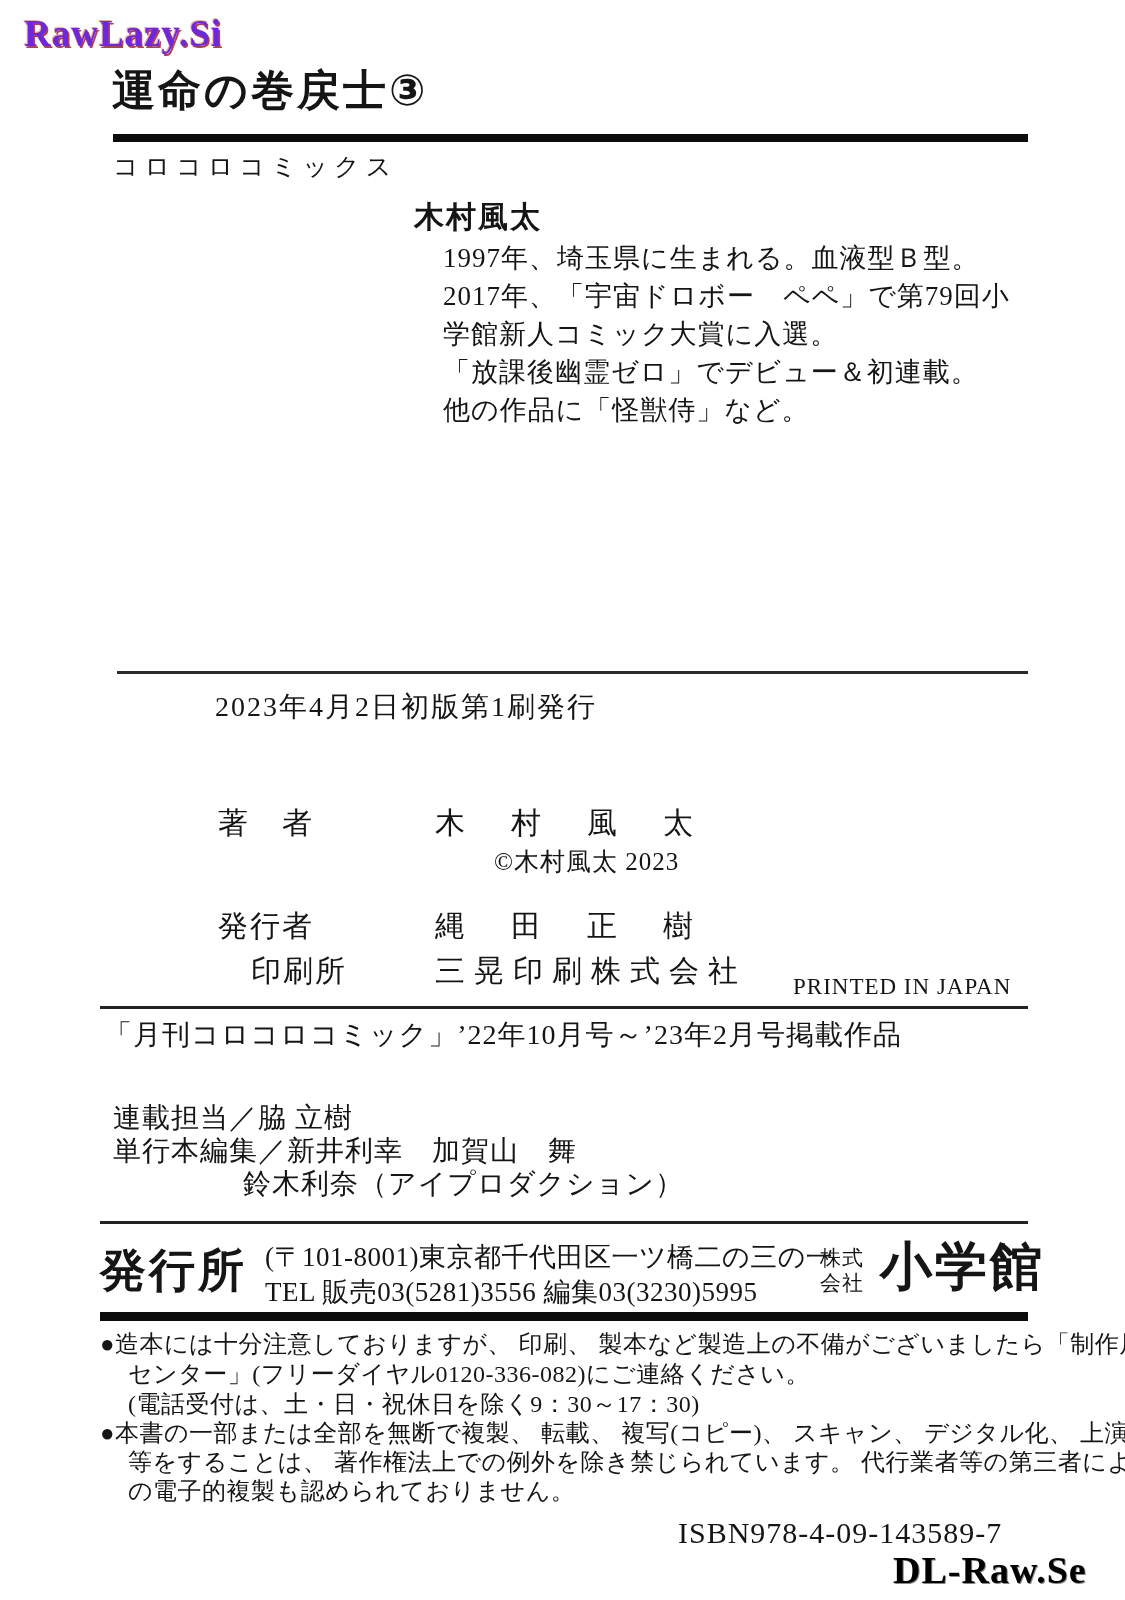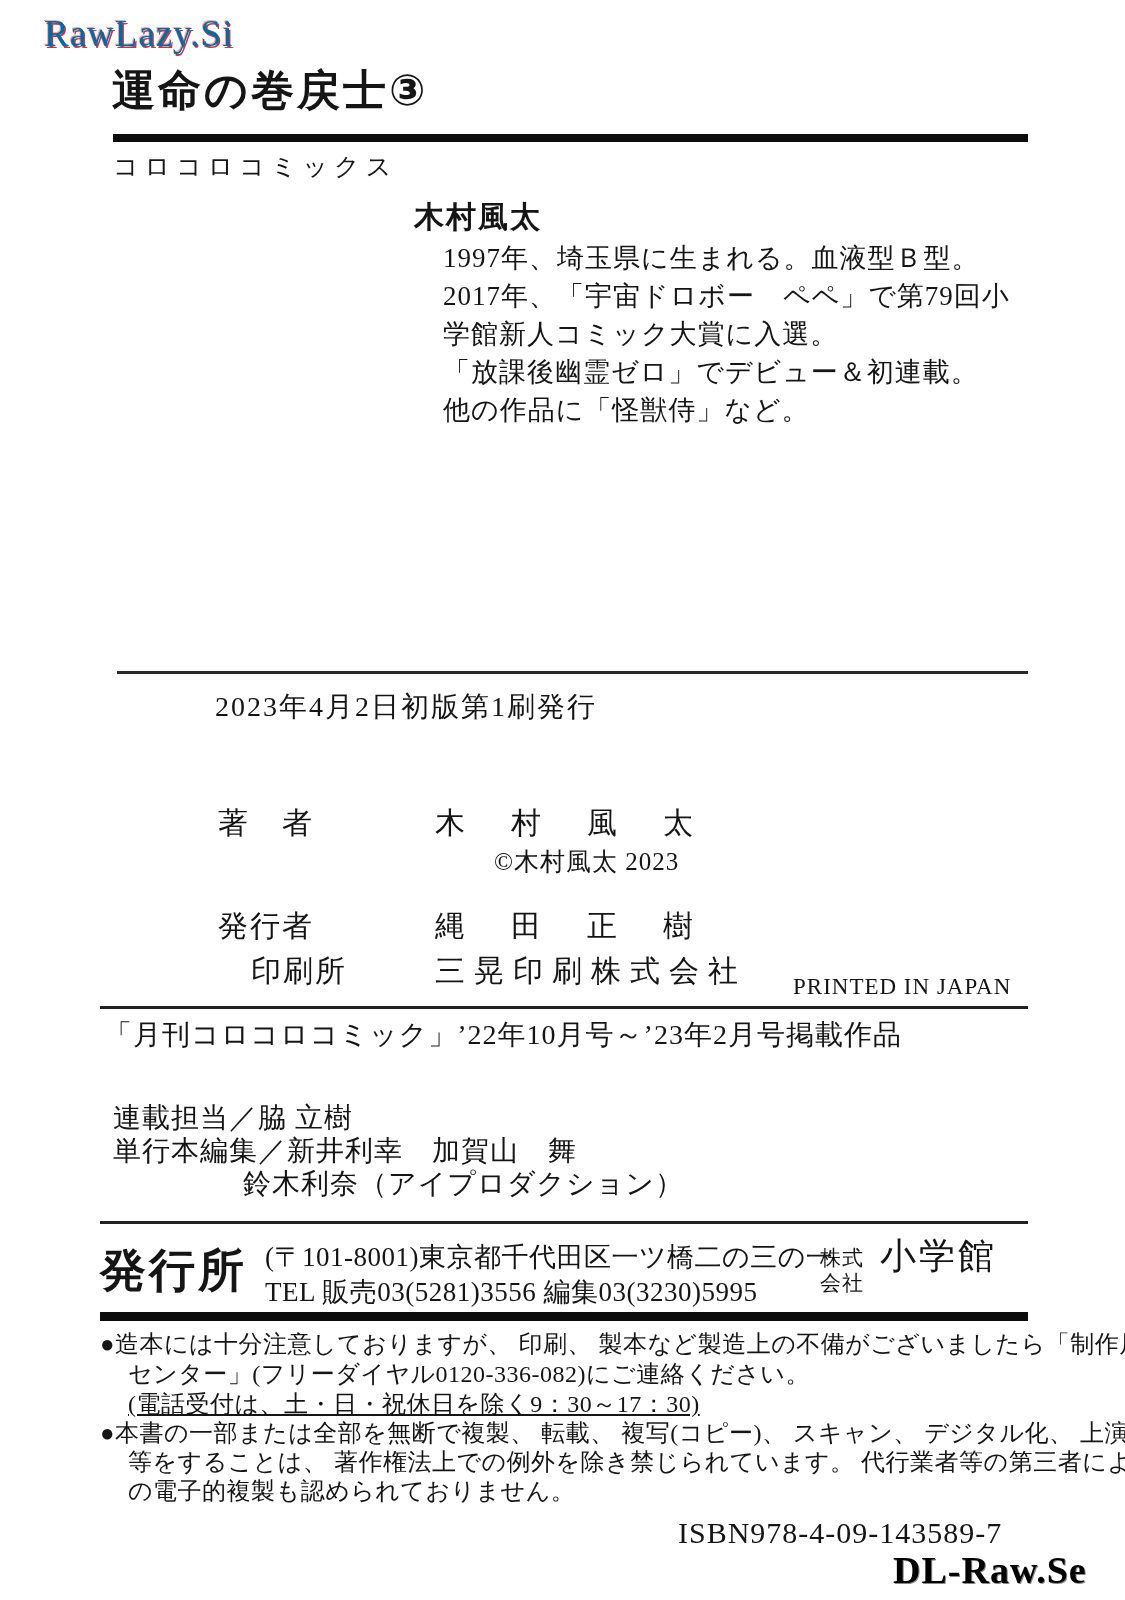--- a/index.html
+++ b/index.html
@@ -12,25 +12,25 @@
     margin: 0 auto;
     overflow: hidden;
     color: #151515;
   }
   .serif { font-family: "Liberation Serif", "DejaVu Serif", serif; }
   .sans  { font-family: "Liberation Sans", "DejaVu Sans", sans-serif; }
 
   .abs { position: absolute; }
 
   .wm-top {
-    left: 44px; top: 12px;
+    left: 24px; top: 12px;
     font-family: "Liberation Serif", "DejaVu Serif", serif;
-    font-weight: 400;
+    font-weight: 700;
     font-size: 37px;
-    color: #0369a1;
+    color: #6d28d9;
     text-shadow: 1.5px 1.5px 0 #c8share;
     text-shadow: 1.5px 1.5px 0 #b5didn;
     text-shadow: 1.5px 1.5px 0 #b04050, -1px -1px 0 #f2aab2;
     letter-spacing: 1px;
   }
   .book-title {
     left: 112px; top: 62px;
     font-size: 43px;
     font-weight: 600;
     letter-spacing: 3px;
@@ -96,30 +96,30 @@
   }
   .publisher-address { left: 265px; top: 1240px; font-size: 27px; line-height: 35px; letter-spacing: 0.5px; }
   .company-prefix {
     left: 820px; top: 1246px;
     font-size: 21px;
     line-height: 25px;
     letter-spacing: 1px;
   }
   .company-name {
     left: 880px; top: 1232px;
-    font-size: 36px;
-    font-weight: 400;
+    font-size: 52px;
+    font-weight: 700;
     letter-spacing: 3px;
   }
   .rule-thick-2 { left: 100px; top: 1312px; width: 928px; height: 9px; }
 
   .notice-line { font-size: 24px; letter-spacing: 0.5px; white-space: nowrap; }
   .n1 { left: 100px; top: 1328px; }
   .n2 { left: 128px; top: 1358px; }
-  .n3 { left: 128px; top: 1388px; text-decoration: underline; }
+  .n3 { left: 128px; top: 1388px; }
   .n4 { left: 100px; top: 1417px; }
   .n5 { left: 128px; top: 1446px; }
   .n6 { left: 128px; top: 1475px; }
 
   .isbn-line {
     left: 678px; top: 1516px;
     font-size: 30px;
     letter-spacing: 1px;
   }
   .wm-bottom {

